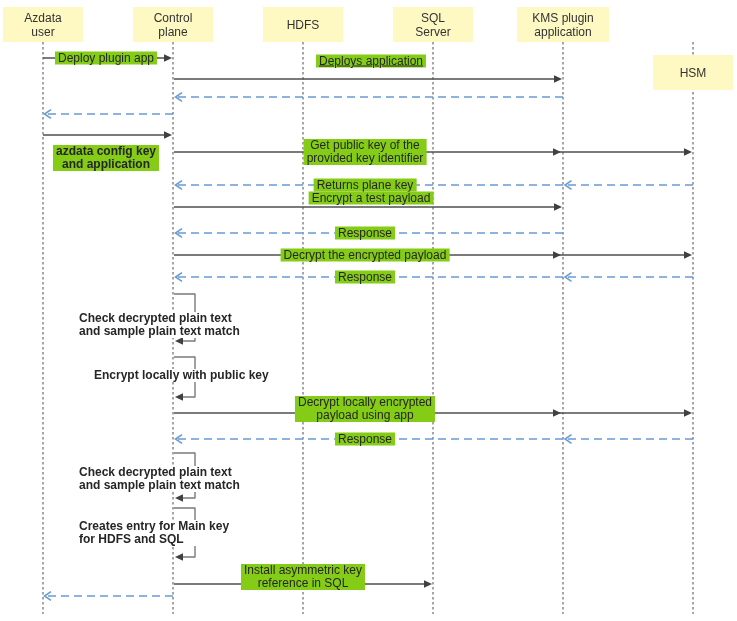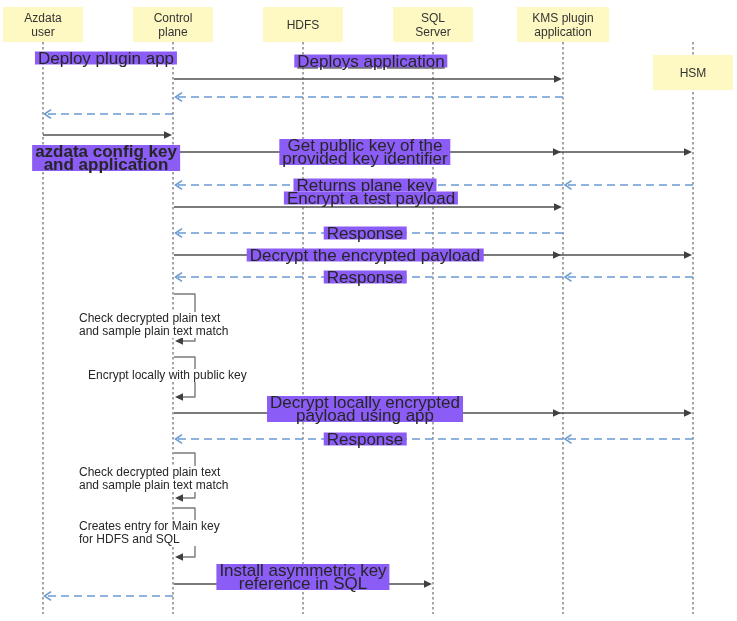--- a/index.html
+++ b/index.html
@@ -22,37 +22,38 @@
     line-height: 14px;
     display: flex;
     align-items: center;
     justify-content: center;
     text-align: center;
     white-space: pre-line;
   }
   .msg-label {
     position: absolute;
     transform: translate(-50%, -50%);
-    background: #8b5cf6;
+    background: #84cc16;
     padding: 0 3px;
-    font-size: 17px;
+    font-size: 12px;
     line-height: 13px;
     color: #262626;
     text-align: center;
     white-space: pre-line;
   }
   .loop-label {
     position: absolute;
     background: #ffffff;
     padding: 0 2px;
     font-size: 12px;
     line-height: 13px;
     color: #262626;
     text-align: left;
     white-space: pre-line;
+    font-weight: bold;
   }
 </style>
 </head>
 <body>
 
 <div id="stage">
 
   <svg id="arrows" width="737" height="621" viewBox="0 0 737 621">
 
     <g stroke="#4c4c4c" stroke-width="1" stroke-dasharray="2.5,2.5">
@@ -183,21 +184,21 @@
 and application</div>
   <div class="msg-label" style="left:365px; top:152px;">Get public key of the
 provided key identifier</div>
   <div class="msg-label" style="left:365px; top:185px;">Returns plane key</div>
   <div class="msg-label" style="left:365px; top:198px;margin-left:6px;">Encrypt a test payload</div>
   <div class="msg-label" style="left:365px; top:233px;">Response</div>
   <div class="msg-label" style="left:365px; top:255px;">Decrypt the encrypted payload</div>
   <div class="msg-label" style="left:365px; top:277px;">Response</div>
   <div class="loop-label" style="left:77px; top:312px;">Check decrypted plain text
 and sample plain text match</div>
-  <div class="loop-label" style="left:86px; top:369px;">Encrypt locally with public key</div>
+  <div class="loop-label" style="left:92px; top:369px;">Encrypt locally with public key</div>
   <div class="msg-label" style="left:365px; top:409px;">Decrypt locally encrypted
 payload using app</div>
   <div class="msg-label" style="left:365px; top:439px;">Response</div>
   <div class="loop-label" style="left:77px; top:466px;">Check decrypted plain text
 and sample plain text match</div>
   <div class="loop-label" style="left:77px; top:520px;">Creates entry for Main key
 for HDFS and SQL</div>
   <div class="msg-label" style="left:303px; top:577px;">Install asymmetric key
 reference in SQL</div>
 

